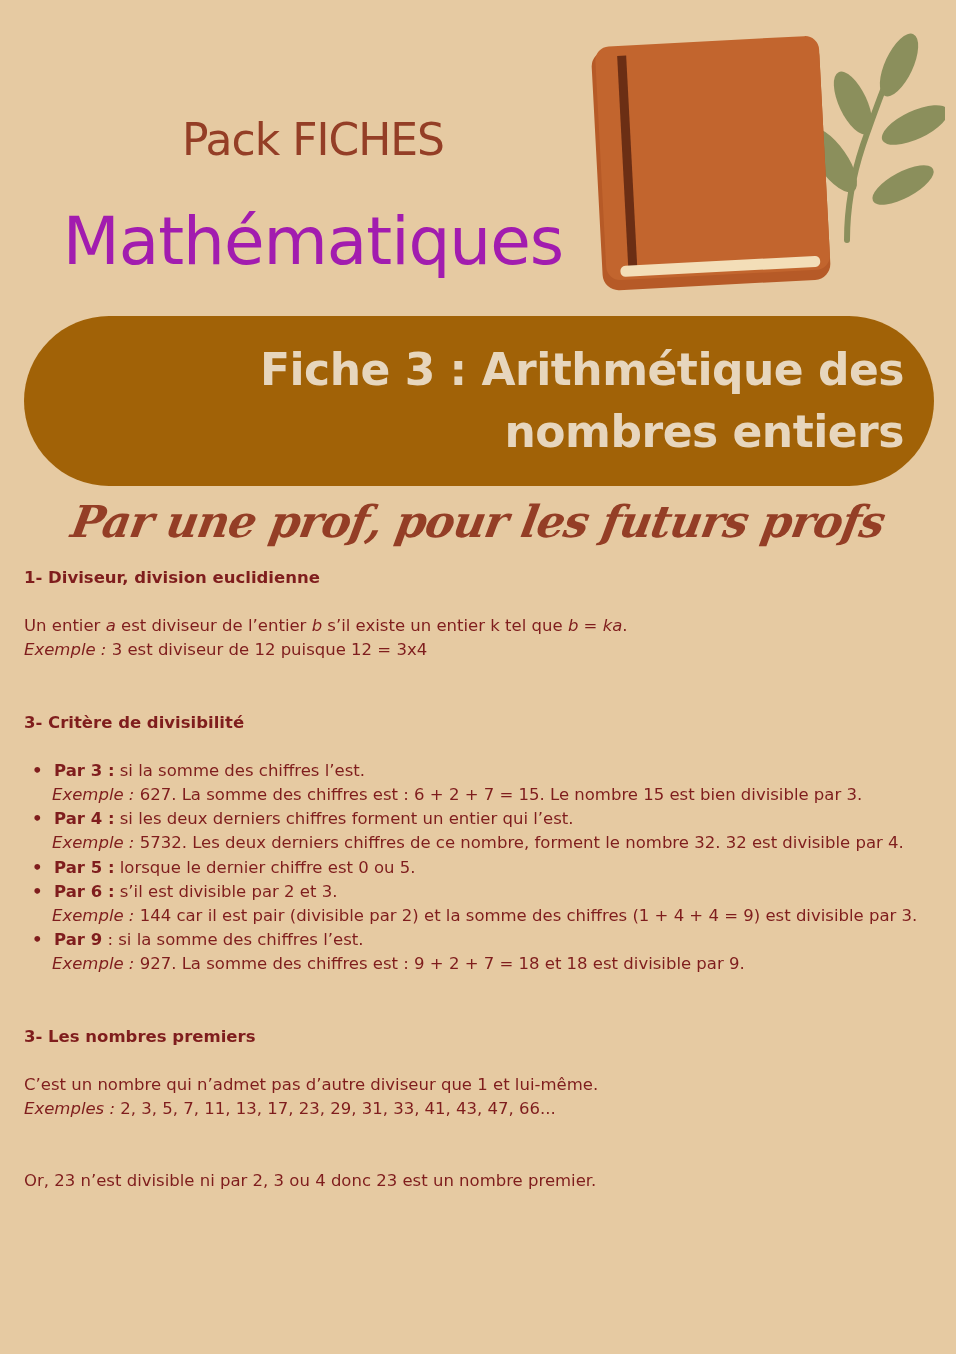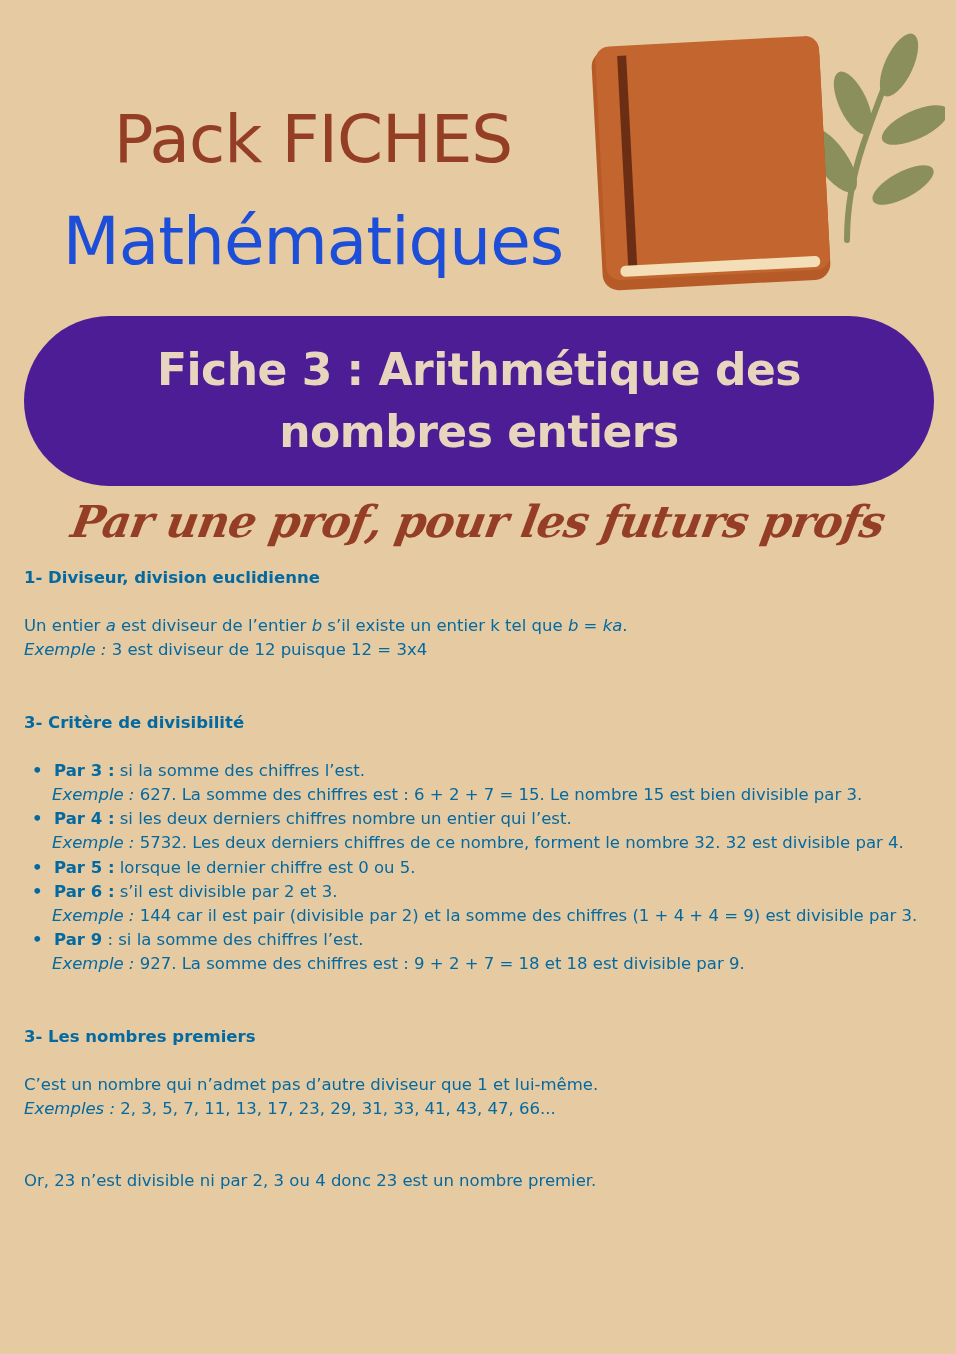--- a/index.html
+++ b/index.html
@@ -8,41 +8,41 @@
     background: #E6CAA2;
     position: relative;
     overflow: hidden;
     font-family: "DejaVu Sans", sans-serif;
     color: #141414;
   }
   .title-pack {
     position: absolute; left: 0; top: 98px; width: 626px;
     text-align: center;
     font-family: "DejaVu Sans", sans-serif;
-    font-size: 66px; line-height: 84px;
+    font-size: 44px; line-height: 84px;
     color: #943E26;
     letter-spacing: -1px;
   }
   .title-math {
     position: absolute; left: 0; top: 200px; width: 626px;
     text-align: center;
     font-family: "DejaVu Sans", sans-serif;
     font-size: 66px; line-height: 84px;
-    color: #1d4ed8;
+    color: #a21caf;
     letter-spacing: -1px;
   }
   .illustration {
     position: absolute; left: 585px; top: 15px; width: 360px; height: 280px;
   }
   .banner {
     position: absolute; left: 24px; top: 316px; width: 910px; height: 170px;
-    background: #4c1d95;
+    background: #a16207;
     border-radius: 85px;
     display: flex; align-items: center; justify-content: center;
-    text-align: center;
+    text-align: right;
   }
   .banner-text {
     font-family: "DejaVu Sans", sans-serif;
     font-weight: bold;
     font-size: 44px; line-height: 62px;
     color: #E7D6BD;
     letter-spacing: -0.5px;
     padding: 0 30px;
   }
   .tagline {
@@ -52,21 +52,21 @@
     font-style: italic; font-weight: bold;
     font-size: 44px; line-height: 64px;
     color: #943E26;
     transform: skewX(-10deg);
     letter-spacing: -1px;
   }
   .content {
     position: absolute; left: 24px; top: 566px; width: 910px;
     font-family: "DejaVu Sans", sans-serif;
     font-size: 16.5px; line-height: 24.2px;
-    color: #0369a1;
+    color: #7f1d1d;
   }
   .content p { margin: 0; }
   .h { font-weight: bold; }
   .gap1 { height: 24px; }
   .gap2 { height: 48px; }
   ul.crit { margin: 0; padding: 0 0 0 30px; list-style: none; }
   ul.crit li { position: relative; }
   ul.crit li::before {
     content: "•"; position: absolute; left: -22px; top: 0; font-weight: bold;
   }
@@ -123,21 +123,21 @@
   <div class="gap2"></div>
 
   <p class="h">3- Critère de divisibilité</p>
   <div class="gap1"></div>
   <ul class="crit">
     <li>
       <b>Par 3 :</b><span> si la somme des chiffres l’est.</span>
       <span class="ex"><i>Exemple :</i><span> 627. La somme des chiffres est : 6 + 2 + 7 = 15. Le nombre 15 est bien divisible par 3.</span></span>
     </li>
     <li>
-      <b>Par 4 :</b><span> si les deux derniers chiffres nombre un entier qui l’est.</span>
+      <b>Par 4 :</b><span> si les deux derniers chiffres forment un entier qui l’est.</span>
       <span class="ex"><i>Exemple :</i><span> 5732. Les deux derniers chiffres de ce nombre, forment le nombre 32. 32 est divisible par 4.</span></span>
     </li>
     <li>
       <b>Par 5 :</b><span> lorsque le dernier chiffre est 0 ou 5.</span>
     </li>
     <li>
       <b>Par 6 :</b><span> s’il est divisible par 2 et 3.</span>
       <span class="ex"><i>Exemple :</i><span> 144 car il est pair (divisible par 2) et la somme des chiffres (1 + 4 + 4 = 9) est divisible par 3.</span></span>
     </li>
     <li>

